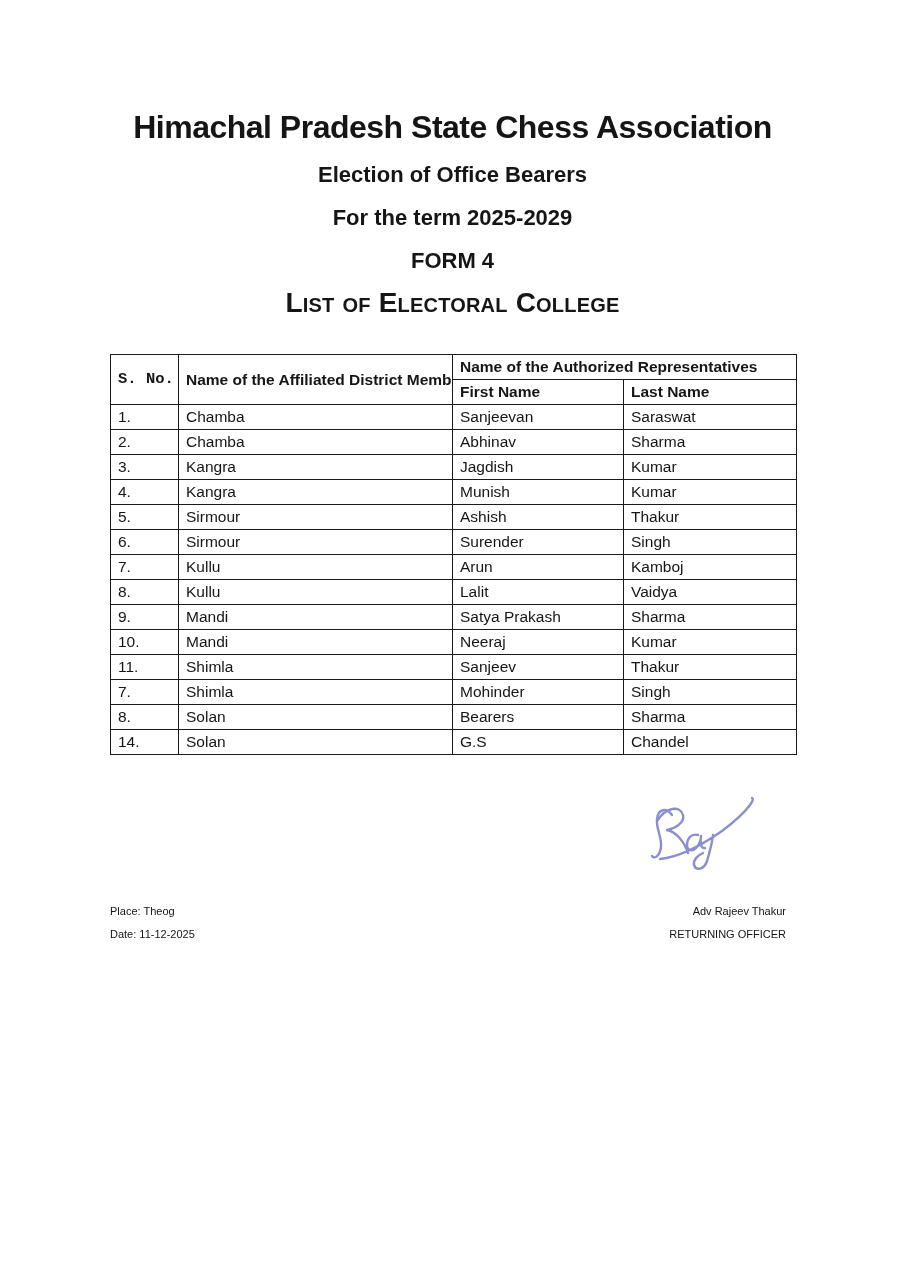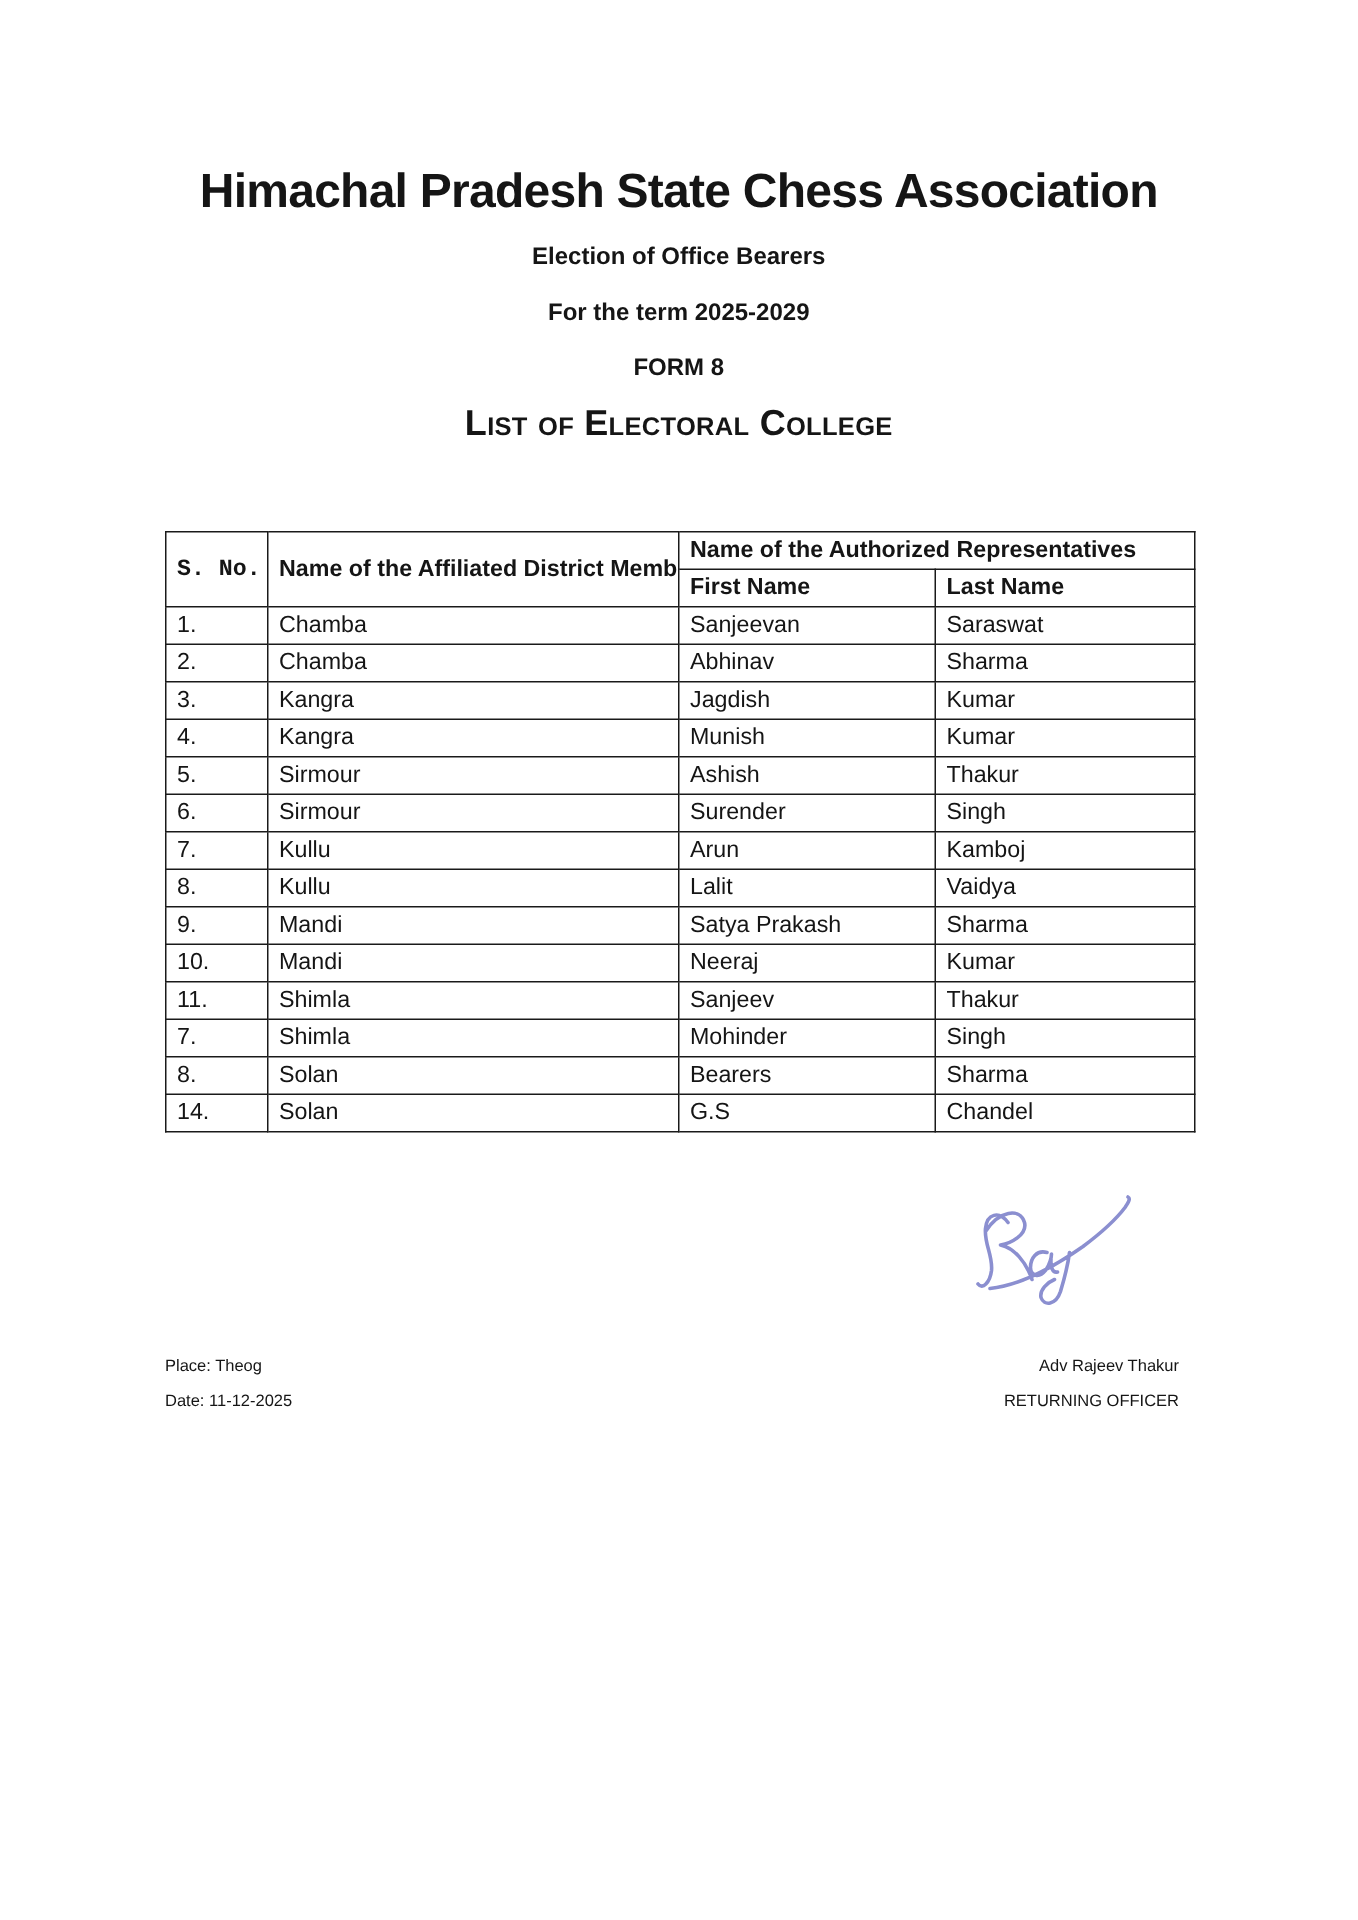--- a/index.html
+++ b/index.html
@@ -13,27 +13,27 @@
     overflow: hidden;
   }
   .header { text-align: center; padding-top: 111px; }
   .doc-title {
     font-size: 32px;
     font-weight: bold;
     line-height: 1.0;
     letter-spacing: -0.5px;
   }
   .doc-sub {
-    font-size: 16px;
+    font-size: 22px;
     font-weight: bold;
     margin-top: 21px;
     line-height: 1.0;
   }
   .list-title {
-    font-size: 24px;
+    font-size: 28px;
     font-weight: bold;
     font-variant: small-caps;
     margin-top: 17px;
     line-height: 1.0;
     letter-spacing: 0.2px;
   }
   table.electoral {
     position: absolute;
     left: 110px;
     top: 354px;
@@ -88,21 +88,21 @@
 </style>
 </head>
 <body>
 
 <div class="page">
 
   <div class="header">
     <div class="doc-title">Himachal Pradesh State Chess Association</div>
     <div class="doc-sub">Election of Office Bearers</div>
     <div class="doc-sub">For the term 2025-2029</div>
-    <div class="doc-sub">FORM 8</div>
+    <div class="doc-sub">FORM 4</div>
     <div class="list-title">List of Electoral College</div>
   </div>
 
   <table class="electoral">
     <colgroup>
       <col class="c-sno">
         <col class="c-dist">
         <col class="c-first">
         <col class="c-last">
     </colgroup>

